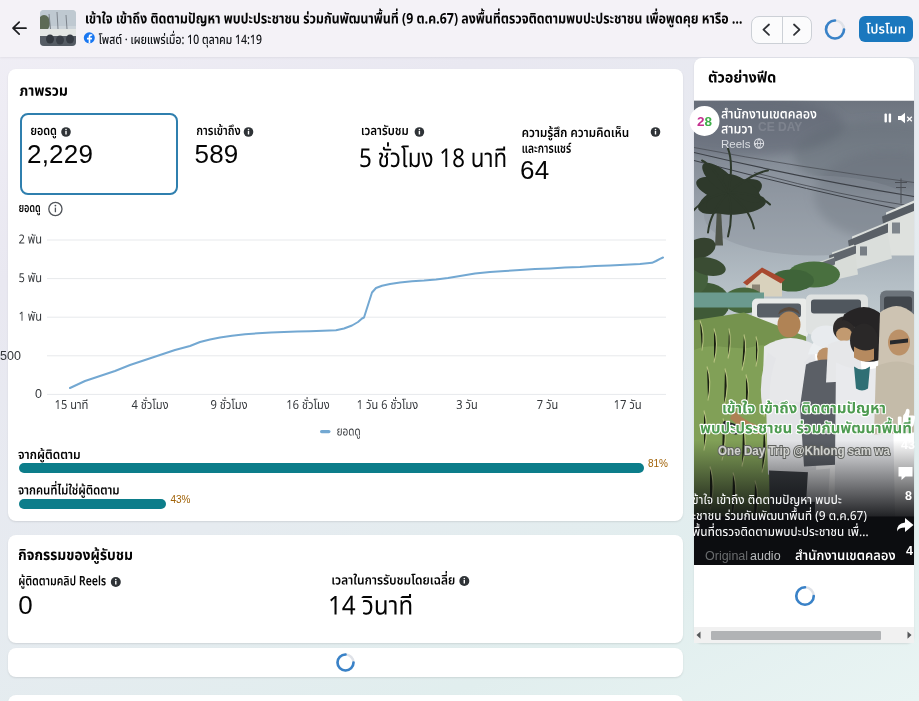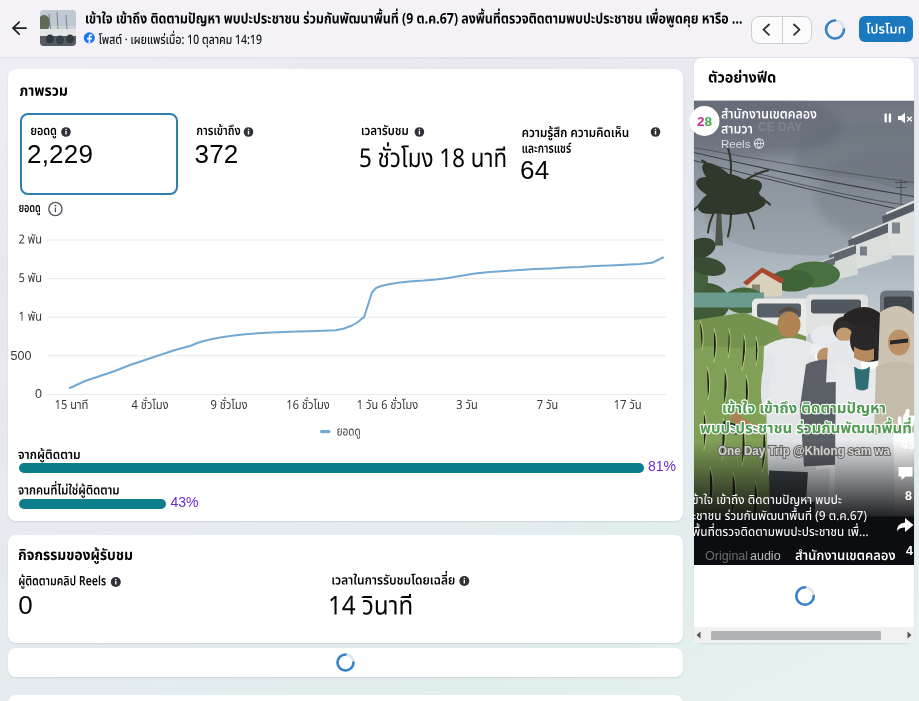--- a/index.html
+++ b/index.html
@@ -1,20 +1,20 @@
 <!DOCTYPE html>
 <html><head><meta charset="utf-8"><style>
 * { margin:0; padding:0; box-sizing:border-box; }
 html,body { width:919px; height:701px; overflow:hidden; font-family:"Liberation Sans",sans-serif; }
 body { background: linear-gradient(155deg, #f1eff6 0%, #e9e8f1 25%, #e6ebf0 55%, #e1eeee 80%, #e9f4f3 100%); position:relative; }
 .card { position:absolute; background:#ffffff; border-radius:8px; box-shadow:0 1px 2px rgba(0,0,0,0.10); }
 #header { position:absolute; left:0; top:0; width:919px; height:57px; background:#f4f2f7; box-shadow:0 1px 2px rgba(0,0,0,0.06); }
 #selbox { position:absolute; left:19.5px; top:112.5px; width:158px; height:82.5px; border:2px solid #2f7fae; border-radius:8px; }
 .bar { position:absolute; height:10px; border-radius:5px; background:#0c7d8a; }
-.pct { position:absolute; font-size:14px; color:#6d28d9; }
+.pct { position:absolute; font-size:10px; color:#a16207; }
 .num { position:absolute; font-size:26px; color:#050505; letter-spacing:0.2px; }
 #navgrp { position:absolute; left:751px; top:16px; width:61px; height:27.5px; border:1px solid #ccd0d6; border-radius:8px; background:#fbfbfc; }
 #navgrp .div { position:absolute; left:30px; top:0; width:1px; height:25.5px; background:#ccd0d6; }
 #promote { position:absolute; left:859px; top:16px; width:54px; height:26px; background:#1a78be; border-radius:6px; }
 #vtrack { position:absolute; left:694px; top:627px; width:220px; height:16px; background:#f1f1f1; }
 #vthumb { position:absolute; left:711px; top:630.5px; width:170px; height:9px; background:#b1b3b5; border-radius:1px; }
 svg.overlay { position:absolute; left:0; top:0; }
 </style></head>
 <body>
 <div id="header"></div>
@@ -22,28 +22,28 @@
 <div class="card" style="left:8px;top:535px;width:675px;height:108px"></div>
 <div class="card" style="left:8px;top:648px;width:675px;height:29px"></div>
 <div class="card" style="left:8px;top:695px;width:675px;height:20px"></div>
 <div class="card" style="left:693.5px;top:58px;width:220.5px;height:585px"></div>
 <div id="selbox"></div>
 <div id="navgrp">
     <div class="div"></div>
   </div>
 <div id="promote"></div>
 <div class="num" style="left:27px;top:138.5px">2,229</div>
-<div class="num" style="left:194.5px;top:138.5px">372</div>
+<div class="num" style="left:194.5px;top:138.5px">589</div>
 <div class="num" style="left:520px;top:155.3px">64</div>
 <div class="num" style="left:18.3px;top:590.3px">0</div>
 <div class="bar" style="left:19px;top:463px;width:625px"></div>
 <div class="bar" style="left:19px;top:498.7px;width:147px"></div>
 <div class="pct" style="left:648px;top:458px">81%</div>
 <div class="pct" style="left:170.5px;top:494.2px">43%</div>
-<div class="pct" style="left:0;top:348.8px;width:42px;text-align:center;font-size:12.5px;color:#33363a">500</div>
+<div class="pct" style="left:0;top:348.8px;width:42px;text-align:left;font-size:12.5px;color:#33363a">500</div>
 <div class="pct" style="left:0;top:387.4px;width:42px;text-align:right;font-size:12.5px;color:#33363a">0</div>
 <div id="vtrack"></div>
 <div id="vthumb"></div>
 <svg class="overlay" width="919" height="701">
 
 <g transform="translate(40,10)">
 <clipPath id="thclip">
         <rect width="36" height="36" rx="4"></rect>
       </clipPath>
 <g clip-path="url(#thclip)">

